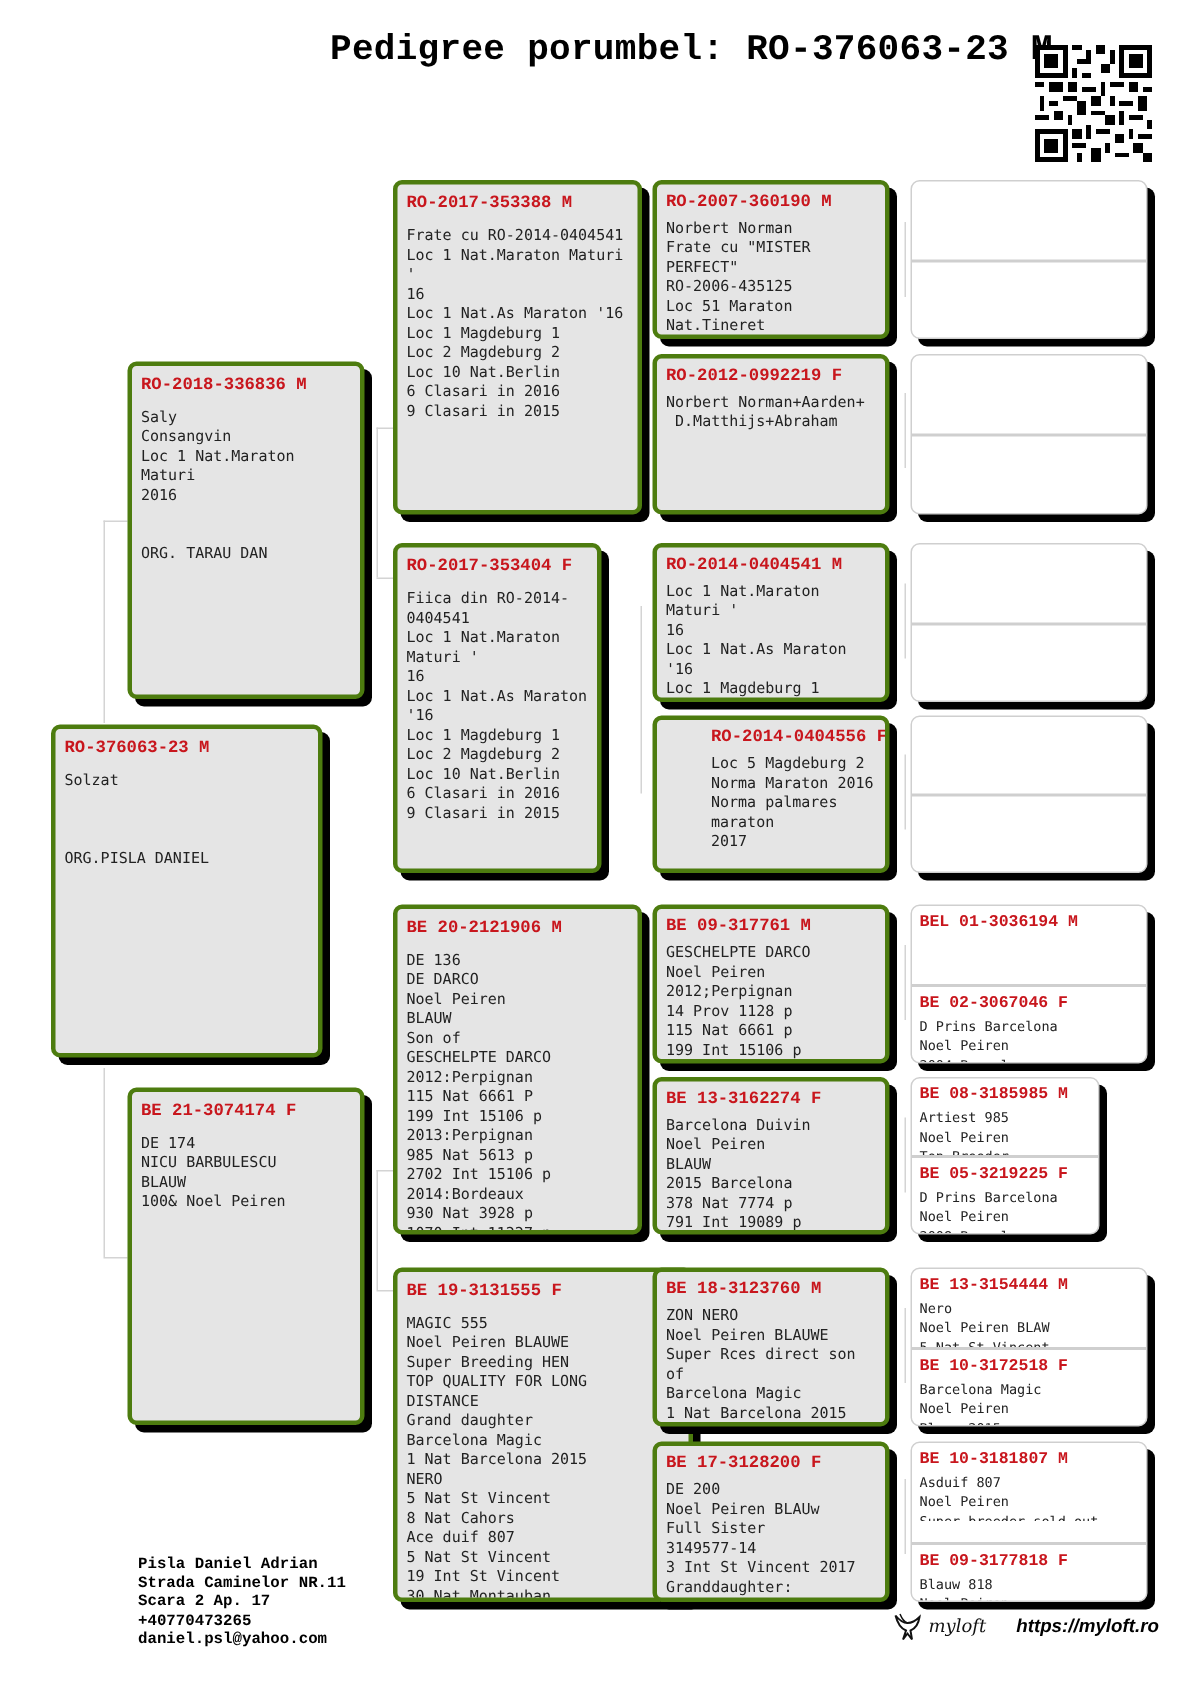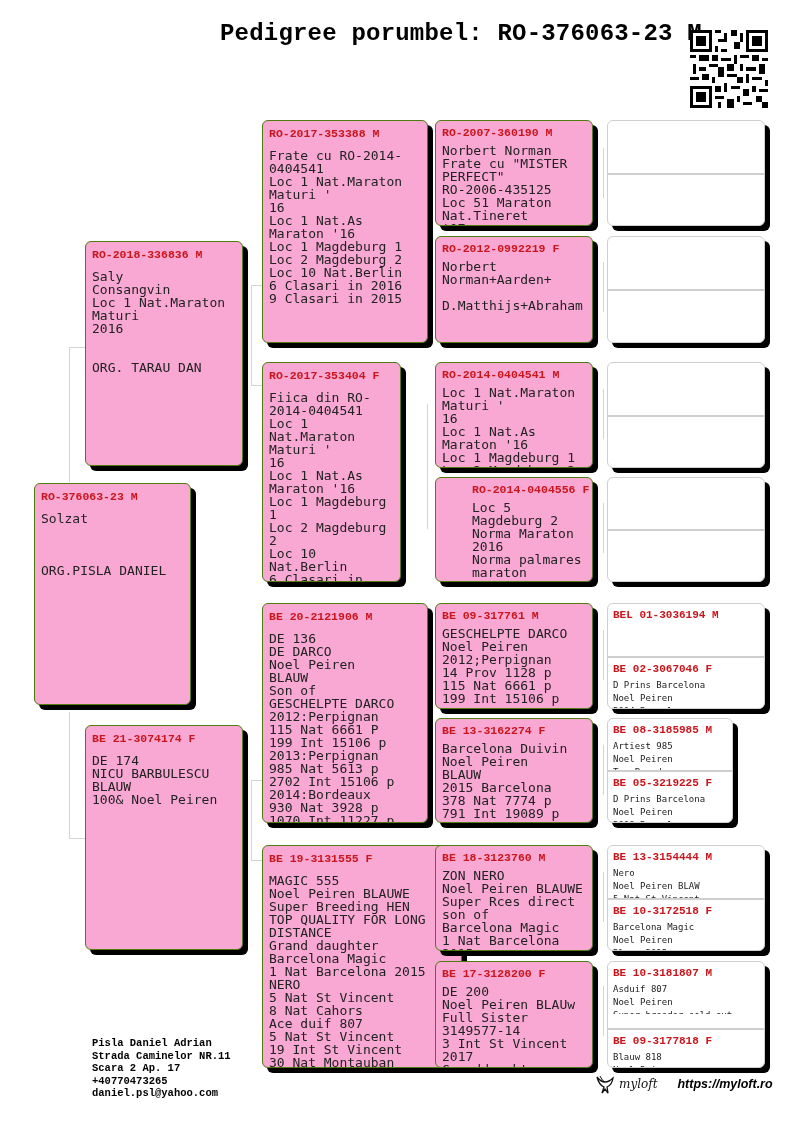--- a/index.html
+++ b/index.html
@@ -9,31 +9,31 @@
   .title {
     position: absolute; left: 220px; top: 20px;
     font-family: "Liberation Mono", monospace; font-weight: bold;
     font-size: 24px; color: #000; letter-spacing: 0.2px;
   }
   .qr {
     position: absolute; left: 690px; top: 30px; width: 78px; height: 78px;
   }
 
   .card {
-    position: absolute; background: #f9a8d4;
-    border: 1px solid #4d7c0f; border-radius: 6px;
+    position: absolute; background: #e5e5e5;
+    border: 3px solid #4d7c0f; border-radius: 6px;
     box-shadow: 5px 5px 0 #000;
     overflow: hidden;
   }
   .card .pid {
     font-family: "Liberation Mono", monospace; font-weight: bold;
     color: #c8161d; font-size: 11.5px; margin: 6px 0 0 6px; white-space: nowrap;
   }
   .card .info {
-    font-size: 13px; line-height: 13px; margin: 9px 6px 0 6px; color: #222;
+    font-size: 10px; line-height: 13px; margin: 9px 6px 0 6px; color: #222;
     white-space: pre-wrap; word-break: break-word;
   }
   .card.small .pid { margin-top: 5px; }
   .card.small .info { margin-top: 5px; line-height: 13px; }
 
   .pair {
     position: absolute; background: #fff;
     border: 1px solid #cfcfcf; border-radius: 6px;
     box-shadow: 5px 5px 0 #000; overflow: hidden;
   }
@@ -147,21 +147,21 @@
 
 <div class="line" style="left:603px; top:148px; width:1px; height:50px;"></div>
 <div class="line" style="left:603px; top:262px; width:1px; height:50px;"></div>
 <div class="line" style="left:603px; top:389px; width:1px; height:50px;"></div>
 <div class="line" style="left:603px; top:503px; width:1px; height:50px;"></div>
 <div class="line" style="left:603px; top:630px; width:1px; height:50px;"></div>
 <div class="line" style="left:603px; top:745px; width:1px; height:50px;"></div>
 <div class="line" style="left:603px; top:872px; width:1px; height:50px;"></div>
 <div class="line" style="left:603px; top:986px; width:1px; height:50px;"></div>
 
-<div class="card" style="left:34px; top:483px; width:157px; height:222px;">
+<div class="card" style="left:34px; top:483px; width:181px; height:222px;">
   <div class="pid">RO-376063-23 M</div>
   <div class="info">Solzat
 
 
 
 ORG.PISLA DANIEL</div>
 </div>
 
 <div class="card" style="left:85px; top:241px; width:158px; height:225px;">
   <div class="pid">RO-2018-336836 M</div>

